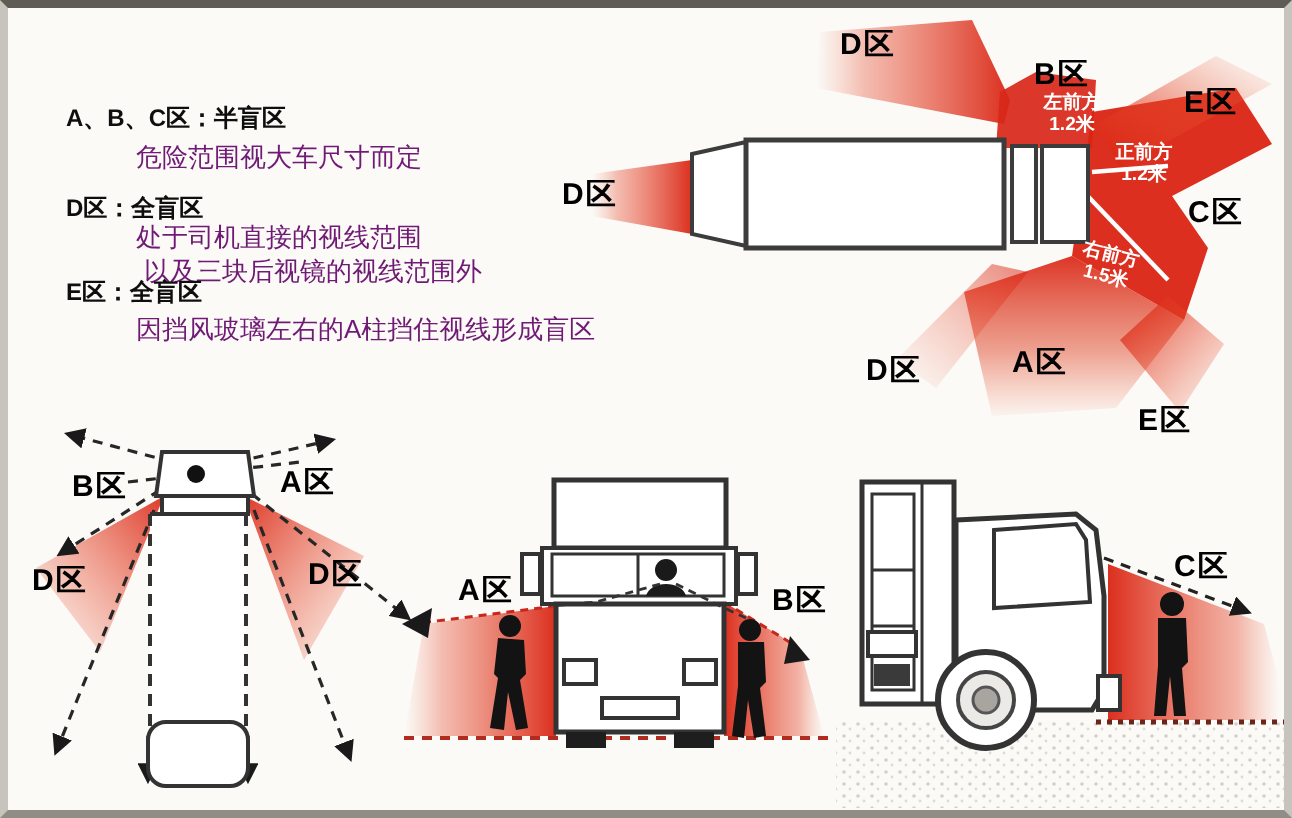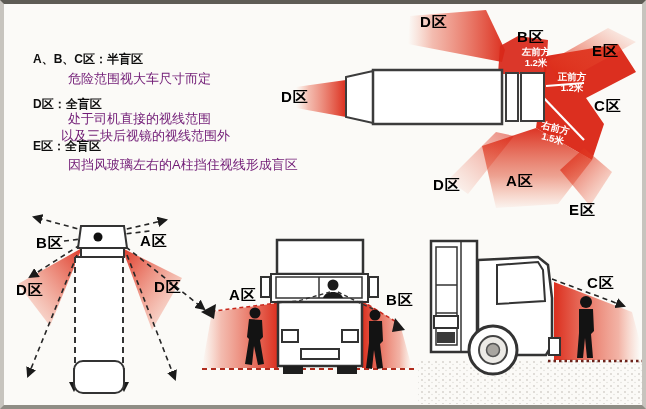--- a/index.html
+++ b/index.html
@@ -185,21 +185,21 @@
       </g>
     </g>
   </svg>
 
 
   <div>
     <span class="lg-head" style="left:33px;top:51px">A、B、C区：半盲区</span>
     <span class="lg-line" style="left:32px;top:70px">危险范围视大车尺寸而定</span>
     <span class="lg-head" style="left:33px;top:96px">D区：全盲区</span>
     <span class="lg-line" style="left:32px;top:110px">处于司机直接的视线范围</span>
-    <span class="lg-line" style="left:25px;top:127px">以及三块后视镜的视线范围外</span>
+    <span class="lg-line" style="left:36px;top:127px">以及三块后视镜的视线范围外</span>
     <span class="lg-head" style="left:33px;top:138px">E区：全盲区</span>
     <span class="lg-line" style="left:32px;top:156px">因挡风玻璃左右的A柱挡住视线形成盲区</span>
   </div>
 
   <span class="zl" style="left:281px;top:88px">D区</span>
   <span class="zl" style="left:420px;top:13px">D区</span>
   <span class="zl" style="left:517px;top:28px">B区</span>
   <span class="zl" style="left:592px;top:42px">E区</span>
   <span class="zl" style="left:594px;top:97px">C区</span>
   <span class="zl" style="left:433px;top:176px">D区</span>

